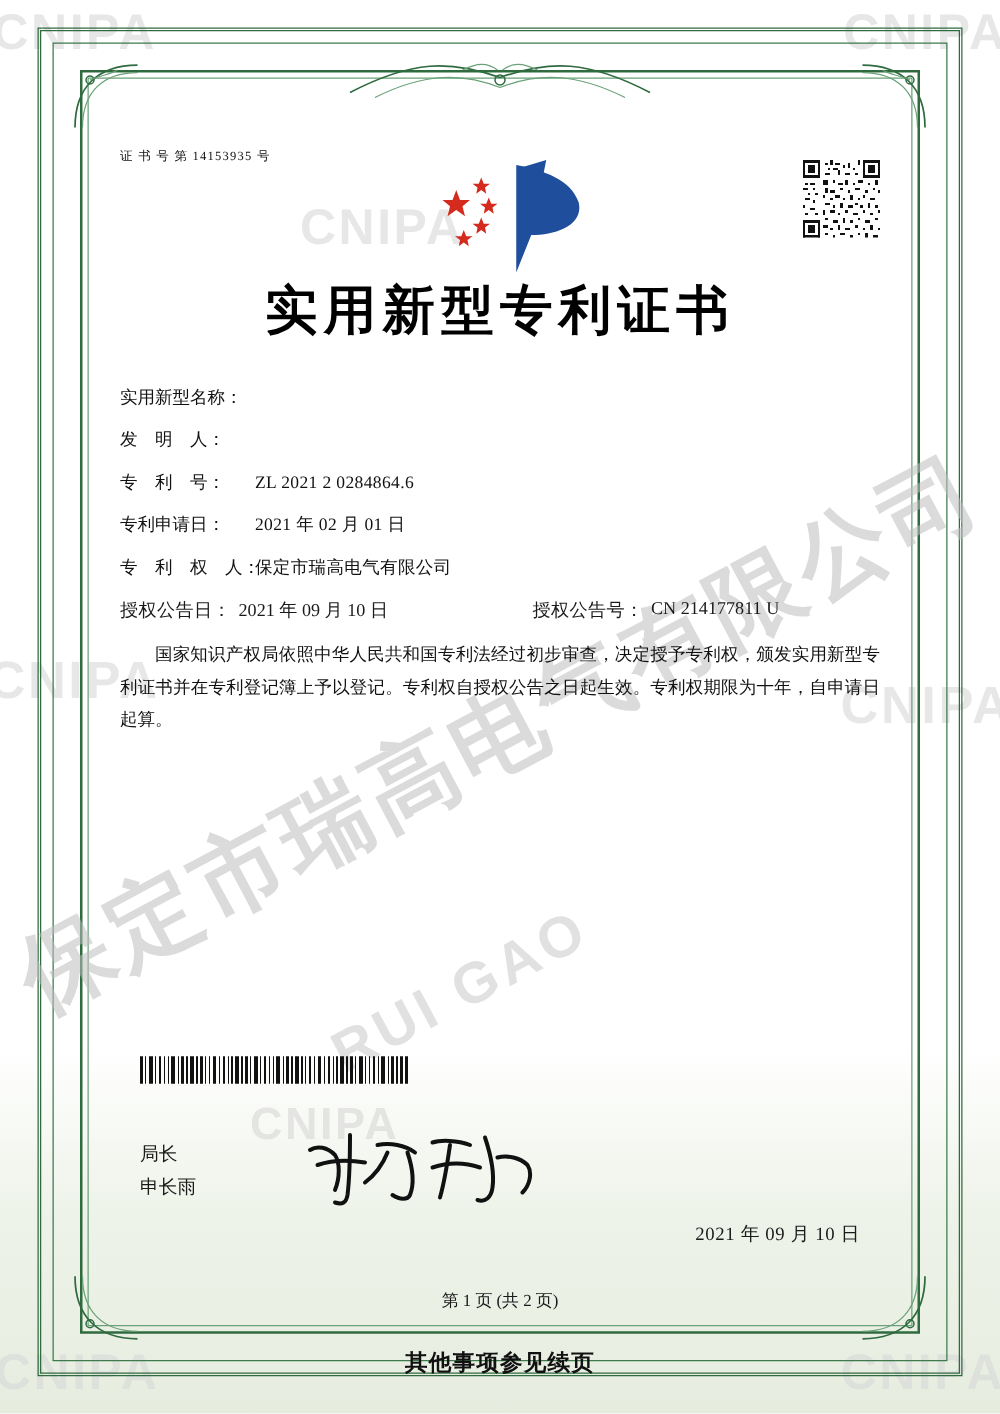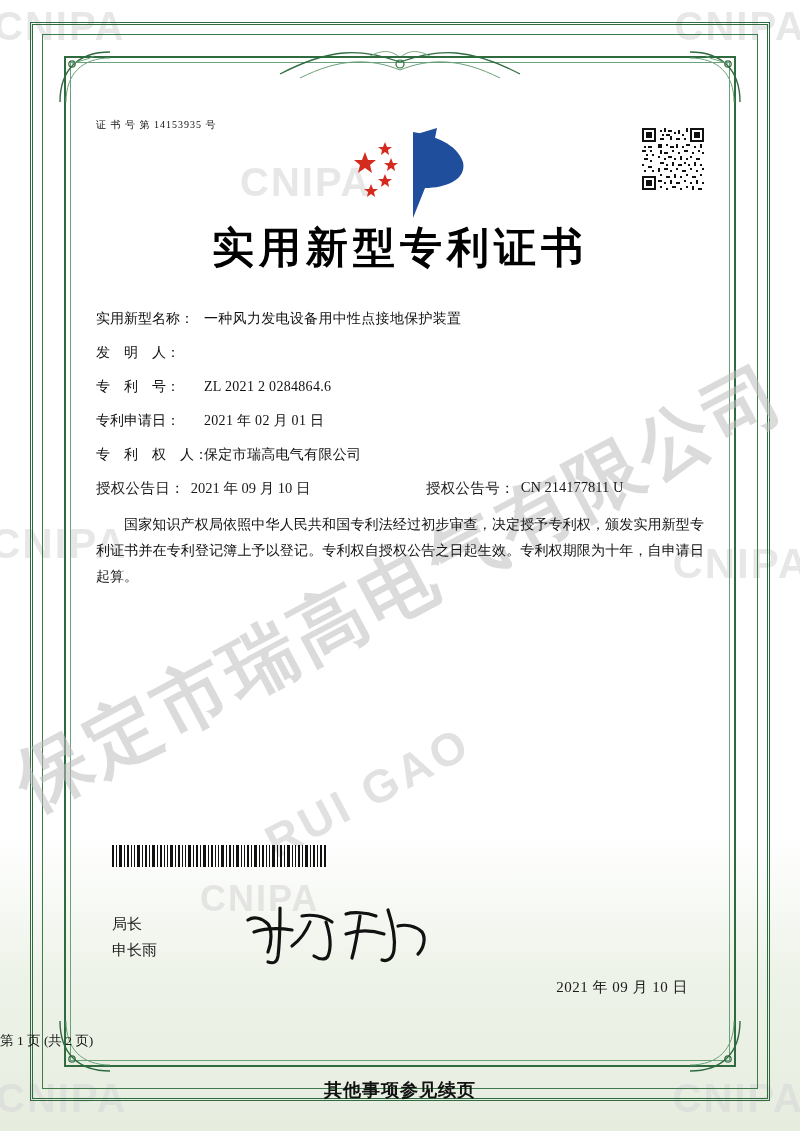--- a/index.html
+++ b/index.html
@@ -252,20 +252,21 @@
     top: 978px;
     font-size: 15px;
     letter-spacing: .5px;
     z-index: 6;
   }
 
   .page-no {
     position: absolute;
     left: 0; right: 0;
     top: 1032px;
+    text-align: center;
     font-size: 13.5px;
     z-index: 6;
   }
 
   .footer-note {
     position: absolute;
     left: 0; right: 0;
     top: 1078px;
     text-align: center;
     font-size: 18px;
@@ -460,21 +461,20 @@
   </div>
 
   <div class="content">
     <div class="cert-no">证 书 号 第 14153935 号</div>
 
     <div class="title">实用新型专利证书</div>
 
     <div class="fields">
       <div class="field">
         <div class="f-label">实用新型名称：</div>
-        <div class="f-value">一种风力发电设备用中性点接地保护装置</div>
       </div>
       <div class="field">
         <div class="f-label">发　明　人：</div>
       </div>
       <div class="field">
         <div class="f-label">专　利　号：</div>
         <div class="f-value">ZL 2021 2 0284864.6</div>
       </div>
       <div class="field">
         <div class="f-label">专利申请日：</div>

